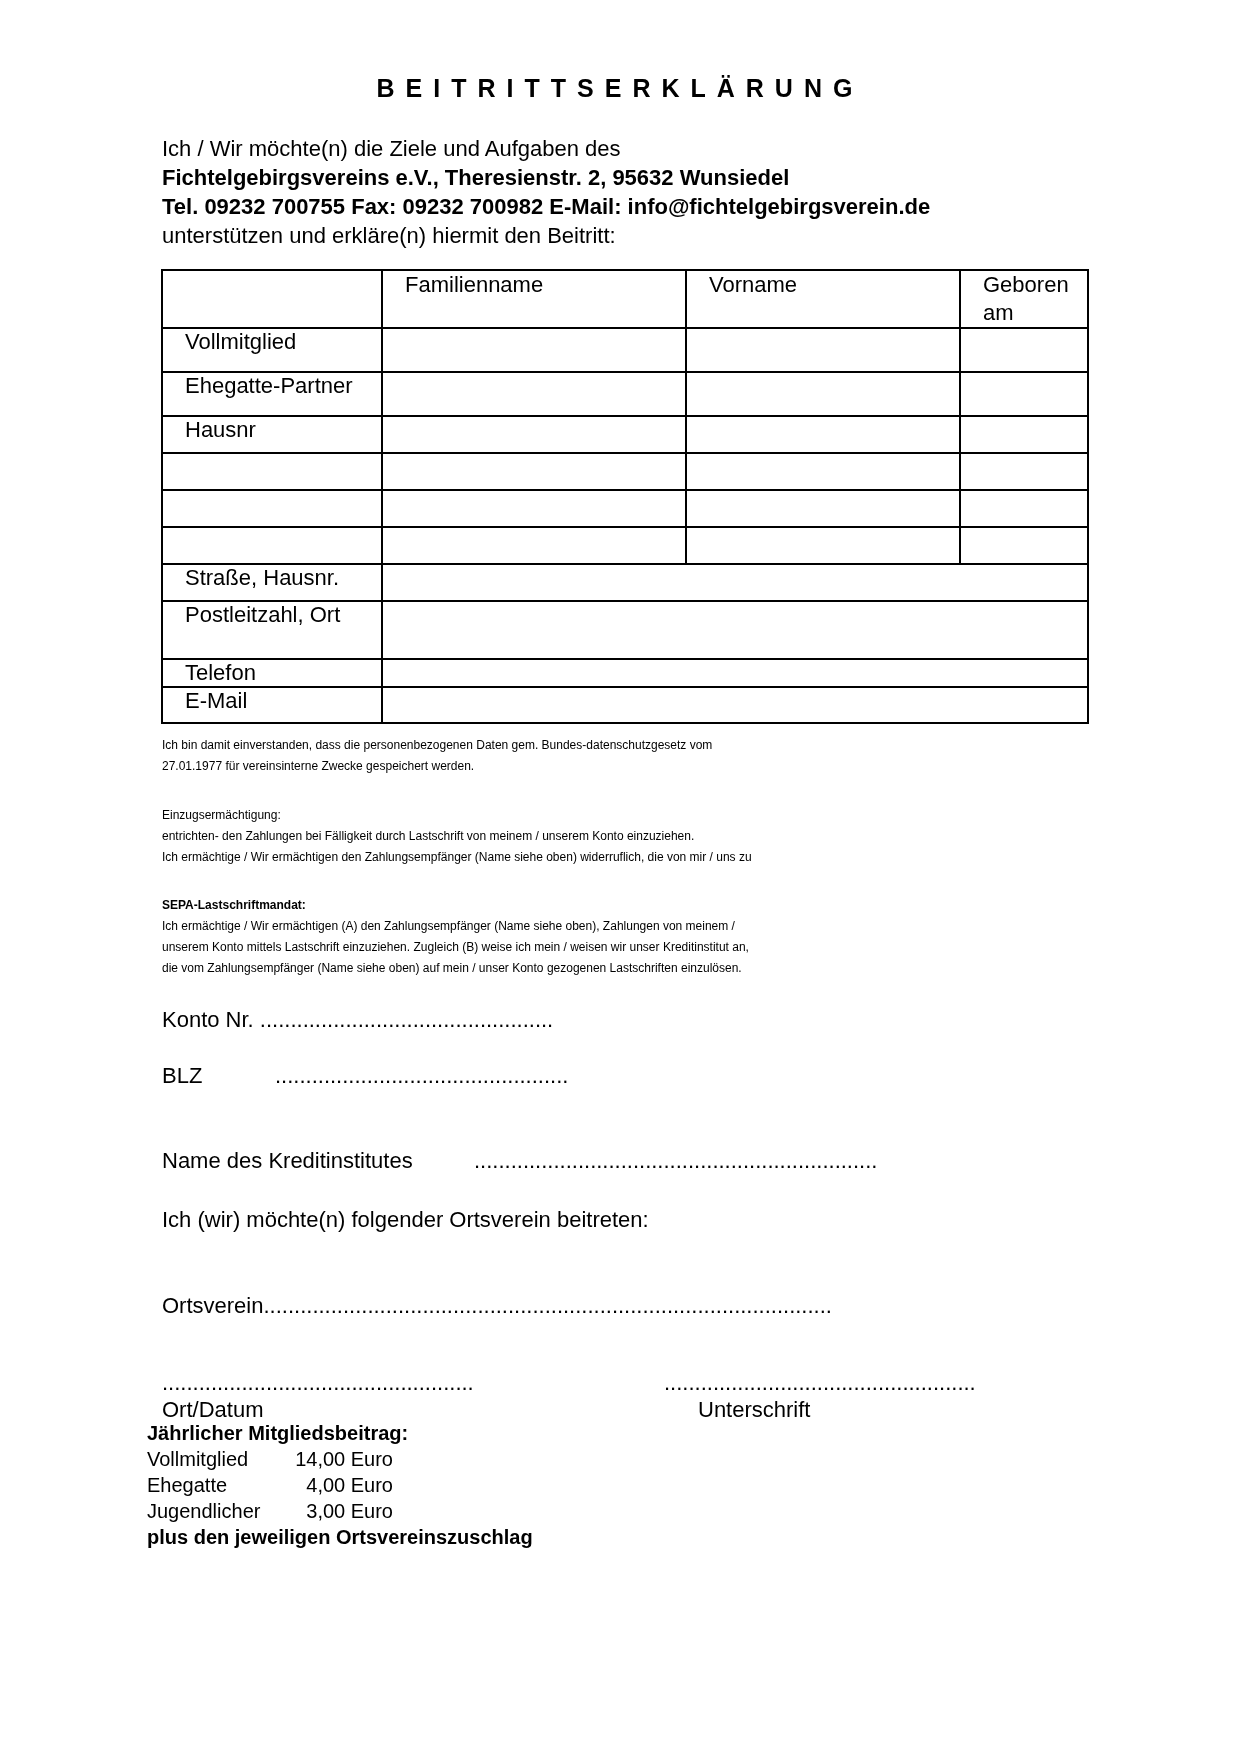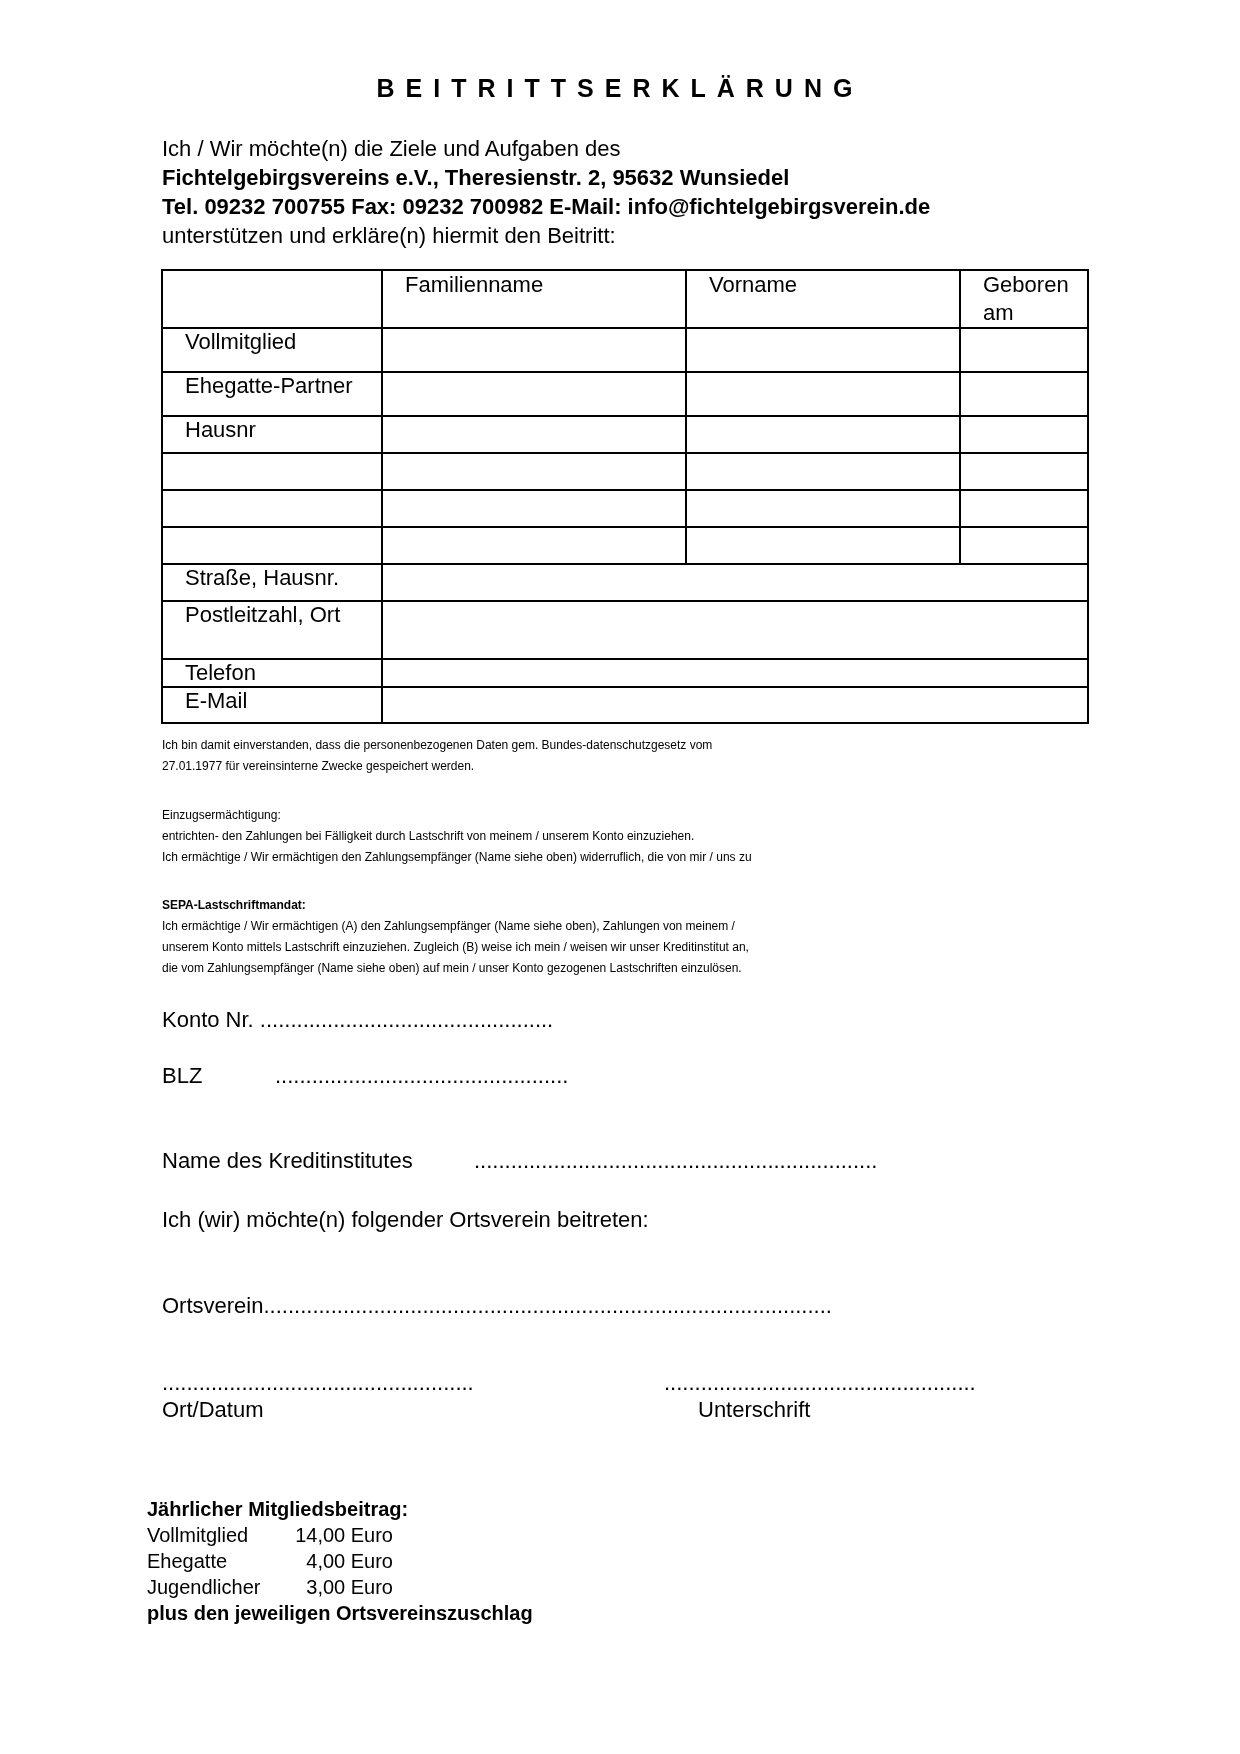--- a/index.html
+++ b/index.html
@@ -127,19 +127,19 @@
 <div class="abs field" style="top:1207px">Ich (wir) möchte(n) folgender Ortsverein beitreten:</div>
 <div class="abs field" style="top:1293px">
   <span>Ortsverein</span><span>.............................................................................................</span>
 </div>
 
 <div class="abs field" style="top:1370px">...................................................</div>
 <div class="abs field" style="top:1397px">Ort/Datum</div>
 <div class="abs field" style="left:664px;top:1370px">...................................................</div>
 <div class="abs field" style="left:698px;top:1397px">Unterschrift</div>
 
-<div class="abs fee" style="top:1496px">
+<div class="abs fee" style="top:1420px">
   <div style="font-weight:bold">Jährlicher Mitgliedsbeitrag:</div>
   <div><span class="name">Vollmitglied</span><span class="amt" style="width:126px">14,00 Euro</span></div>
   <div><span class="name">Ehegatte</span><span class="amt" style="width:126px">4,00 Euro</span></div>
   <div><span class="name">Jugendlicher</span><span class="amt" style="width:126px">3,00 Euro</span></div>
   <div style="font-weight:bold">plus den jeweiligen Ortsvereinszuschlag</div>
 </div>
 
 </body></html>

